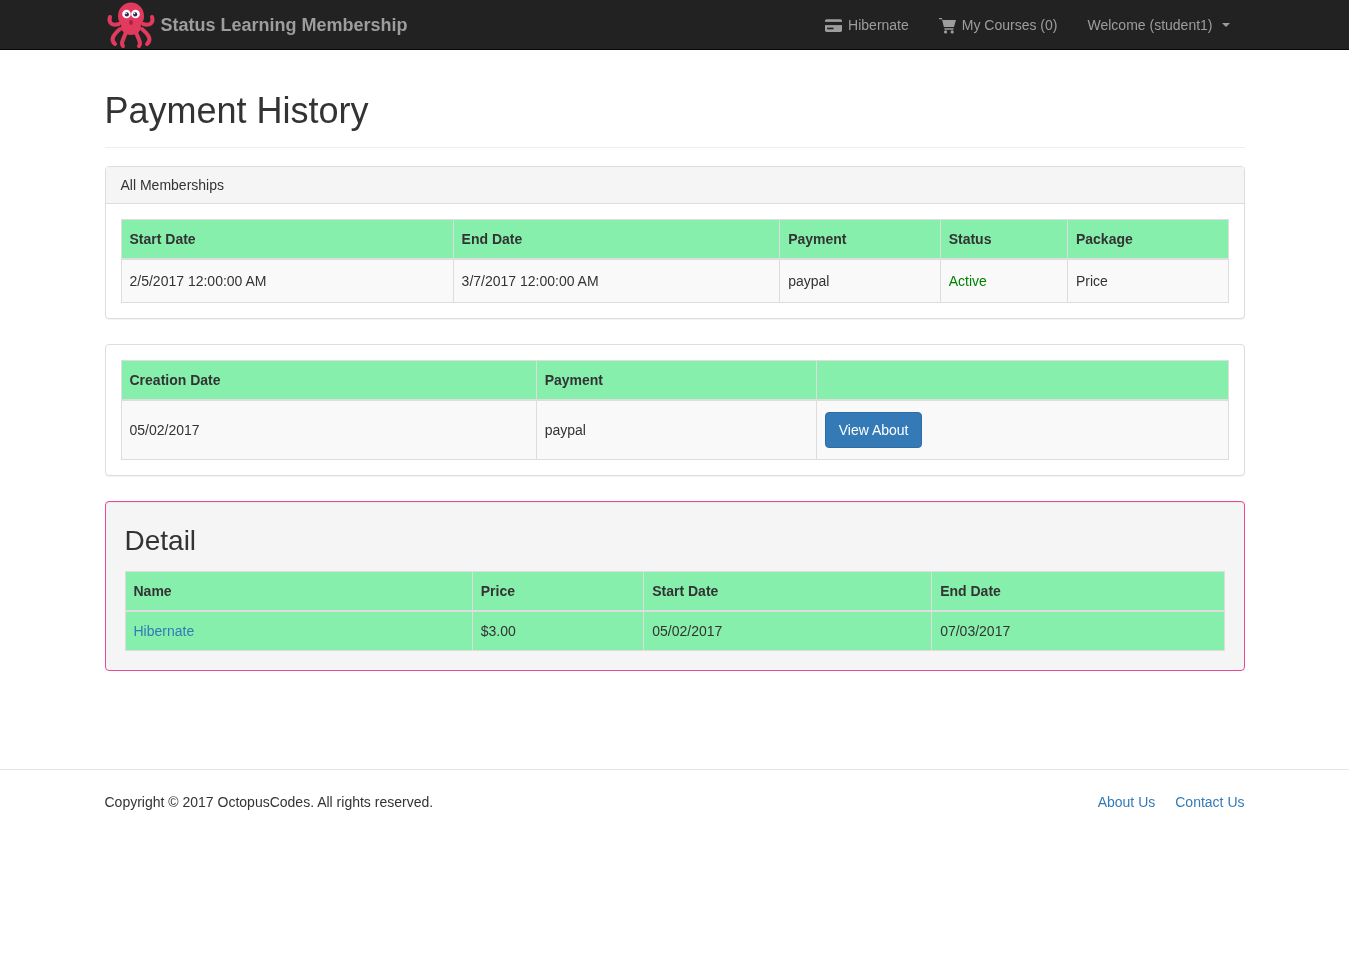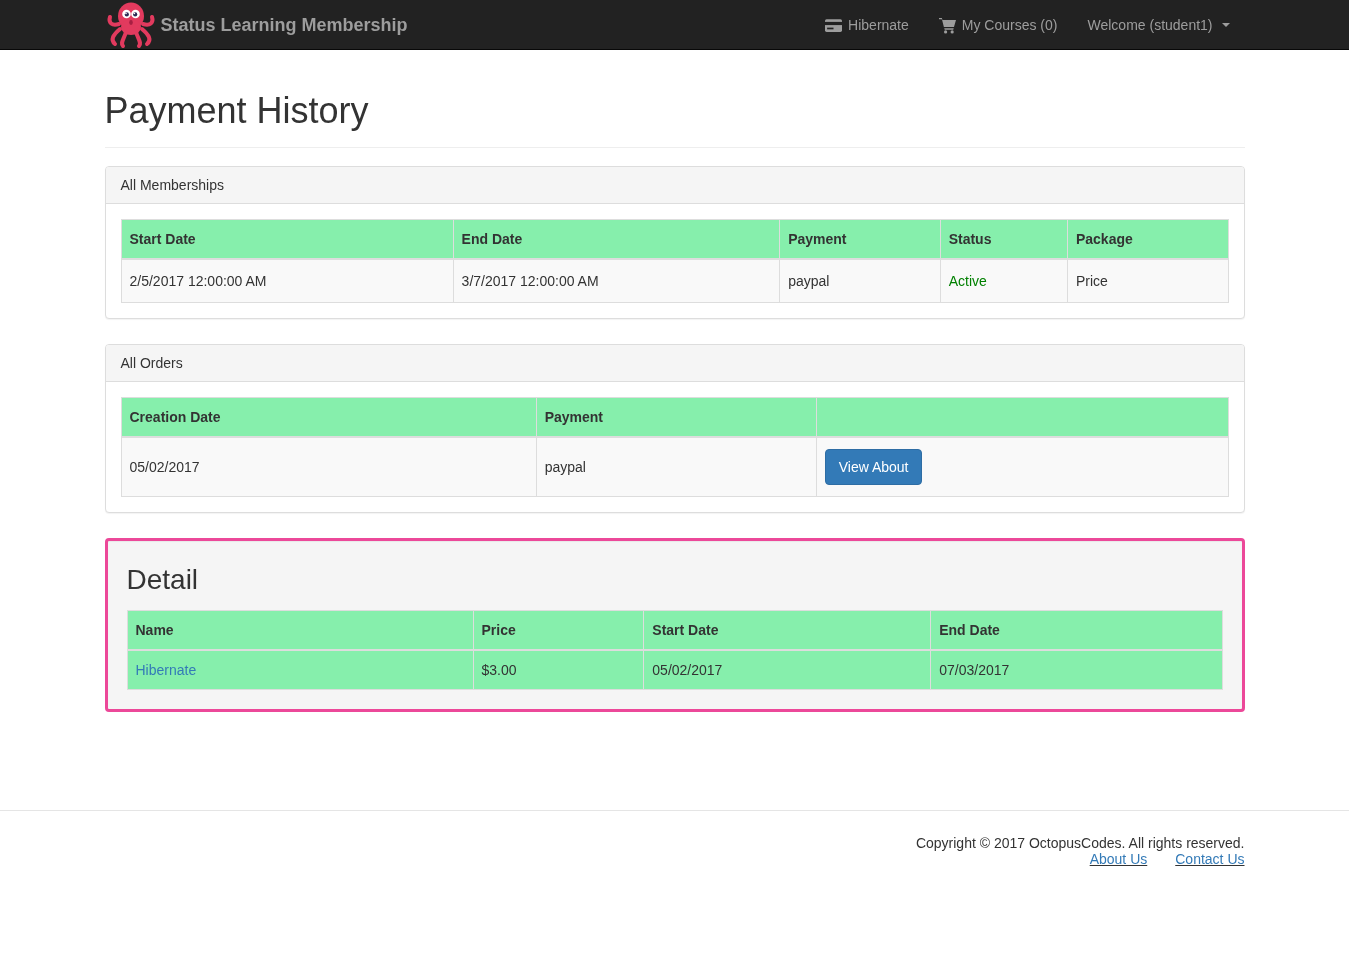--- a/index.html
+++ b/index.html
@@ -108,45 +108,45 @@
     font-size: 14px;
     padding: 7px 13px;
     border-radius: 4px;
     cursor: pointer;
     line-height: 1.43;
   }
 
   
   .well {
     background: #f5f5f5;
-    border: 3px solid #ec4899;
+    border: 1px solid #ec4899;
     border-radius: 4px;
     padding: 19px;
     box-shadow: inset 0 1px 1px rgba(0,0,0,.05);
     margin-bottom: 20px;
   }
   .well h2 {
     margin: 4px 0 14px;
     font-size: 28px;
     font-weight: 500;
     color: #333;
   }
   .well table.grid tbody td { padding-top: 9px; padding-bottom: 9px; }
 
   
   .footer {
     margin-top: 98px;
     border-top: 1px solid #e5e5e5;
     padding: 24px 0;
   }
   .footer .container {
-    display: flex; align-items: flex-end; justify-content: space-between; flex-direction: column;
+    display: flex; align-items: flex-end; justify-content: space-between;
   }
   .footer-copy { color: #333; }
-  .footer-links { display: flex; gap: 28px; text-decoration: underline; }
+  .footer-links { display: flex; gap: 20px; }
   .footer-links a { color: #337ab7; text-decoration: none; cursor: pointer; }
 </style>
 </head>
 <body>
 
 <nav class="navbar">
   <div class="container">
     <a class="navbar-brand">
       <span class="brand-logo">
         <svg width="52" height="48" viewBox="0 0 52 48" aria-hidden="true">
@@ -225,21 +225,20 @@
             <td>paypal</td>
             <td class="status-active">Active</td>
             <td>Price</td>
           </tr>
         </tbody>
       </table>
     </div>
   </section>
 
   <section class="panel">
-    <div class="panel-heading">All Orders</div>
     <div class="panel-body">
       <table class="grid">
         <thead>
           <tr>
             <th style="width:37.5%">Creation Date</th>
             <th style="width:25.3%">Payment</th>
             <th style="width:37.2%"></th>
           </tr>
         </thead>
         <tbody>

